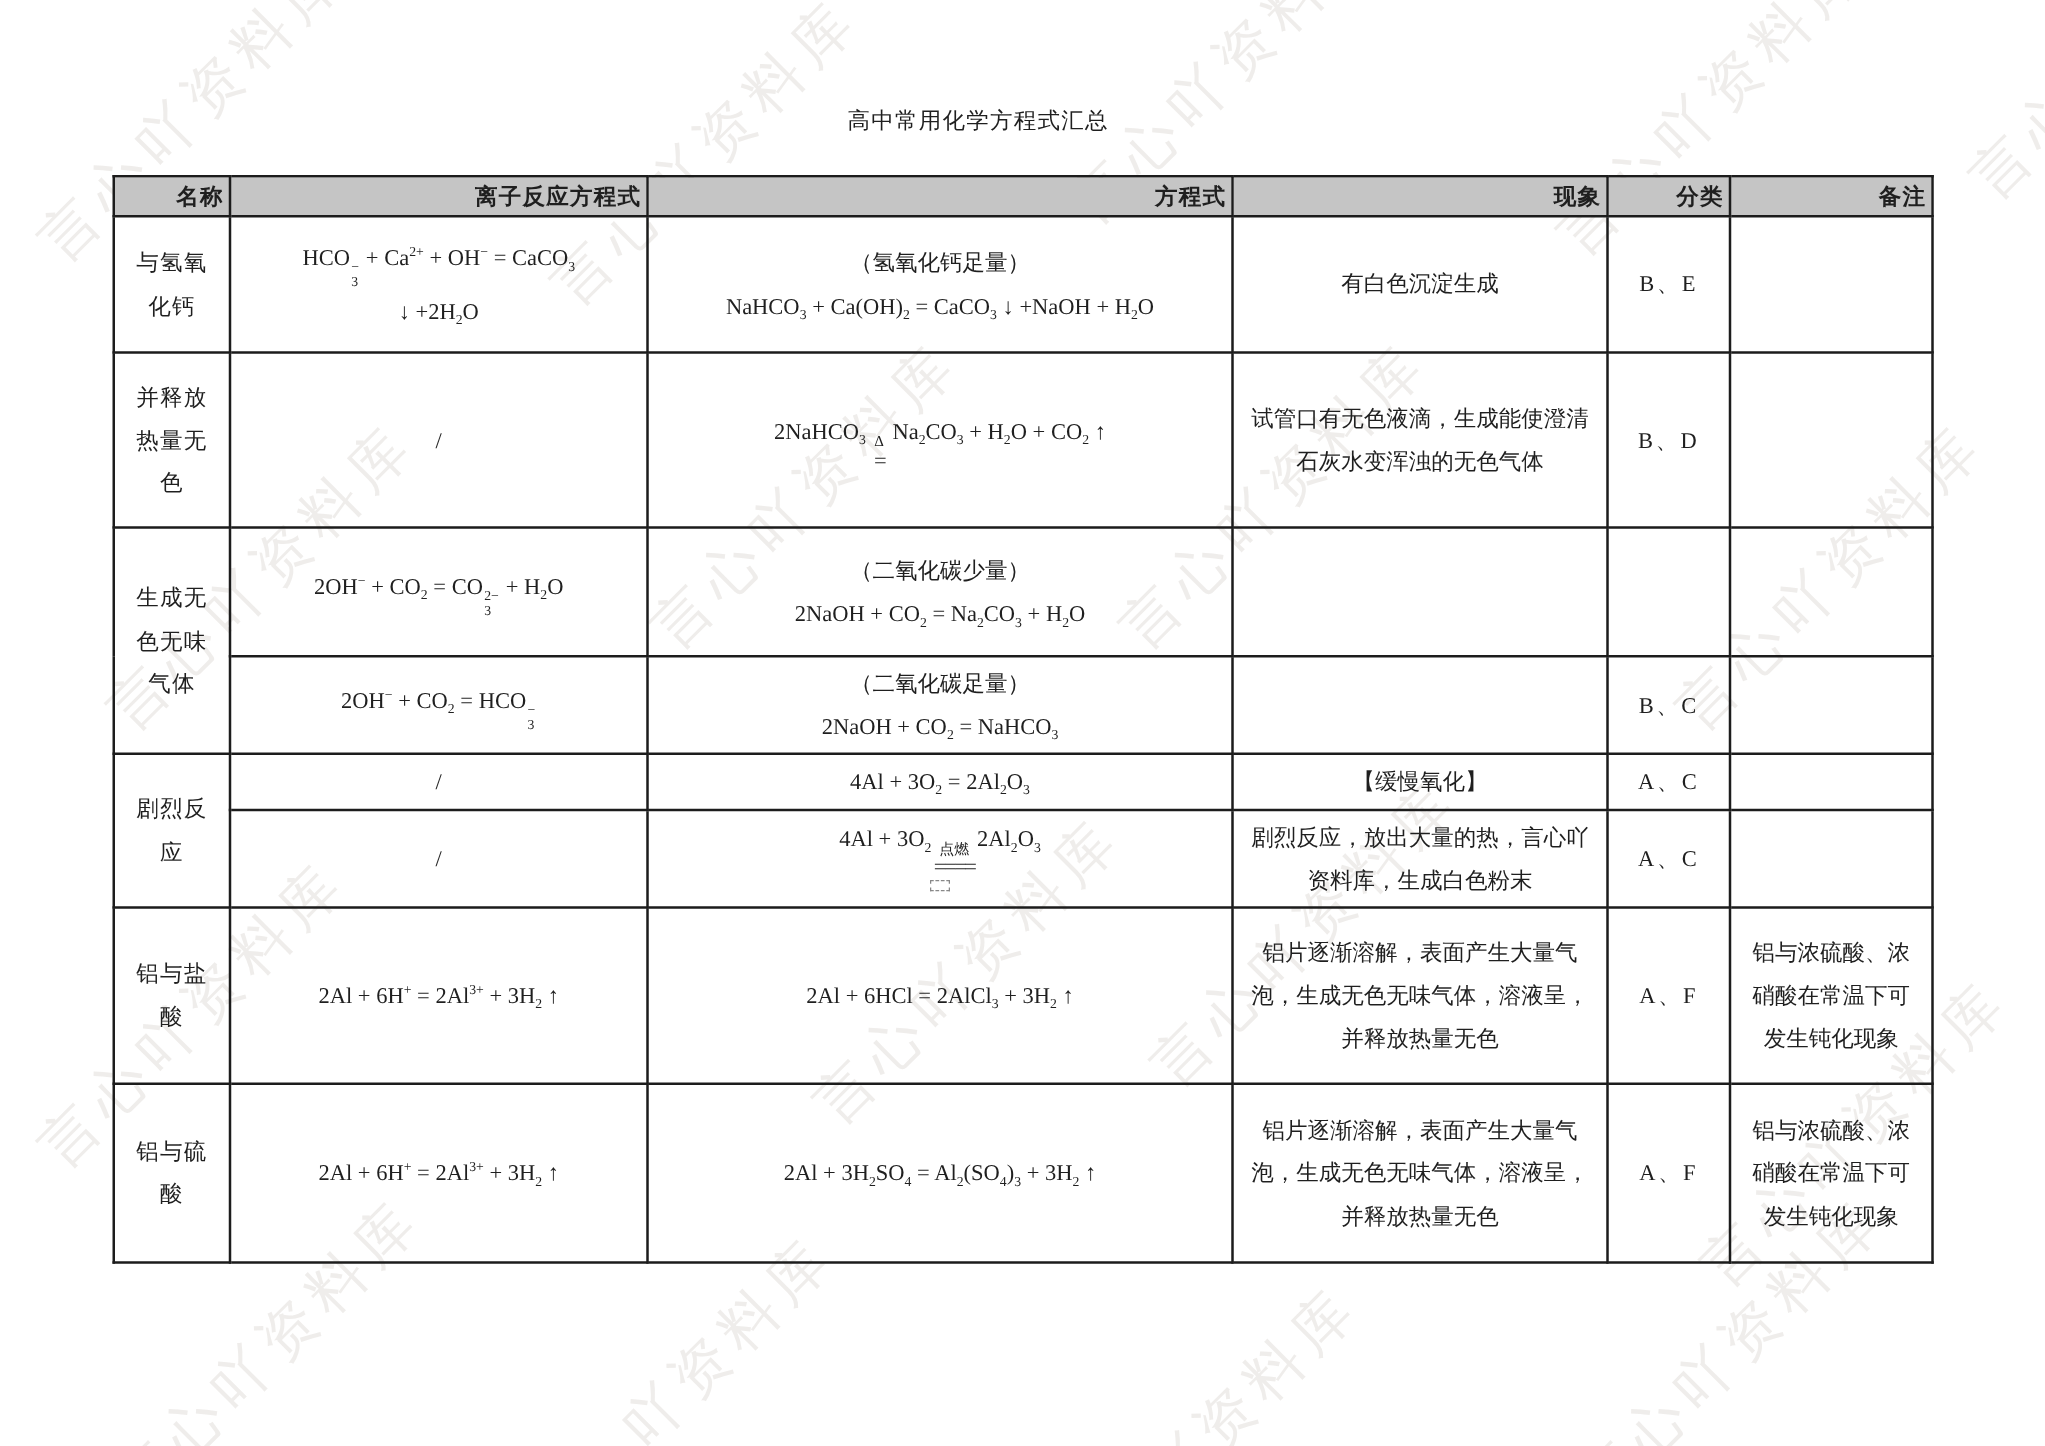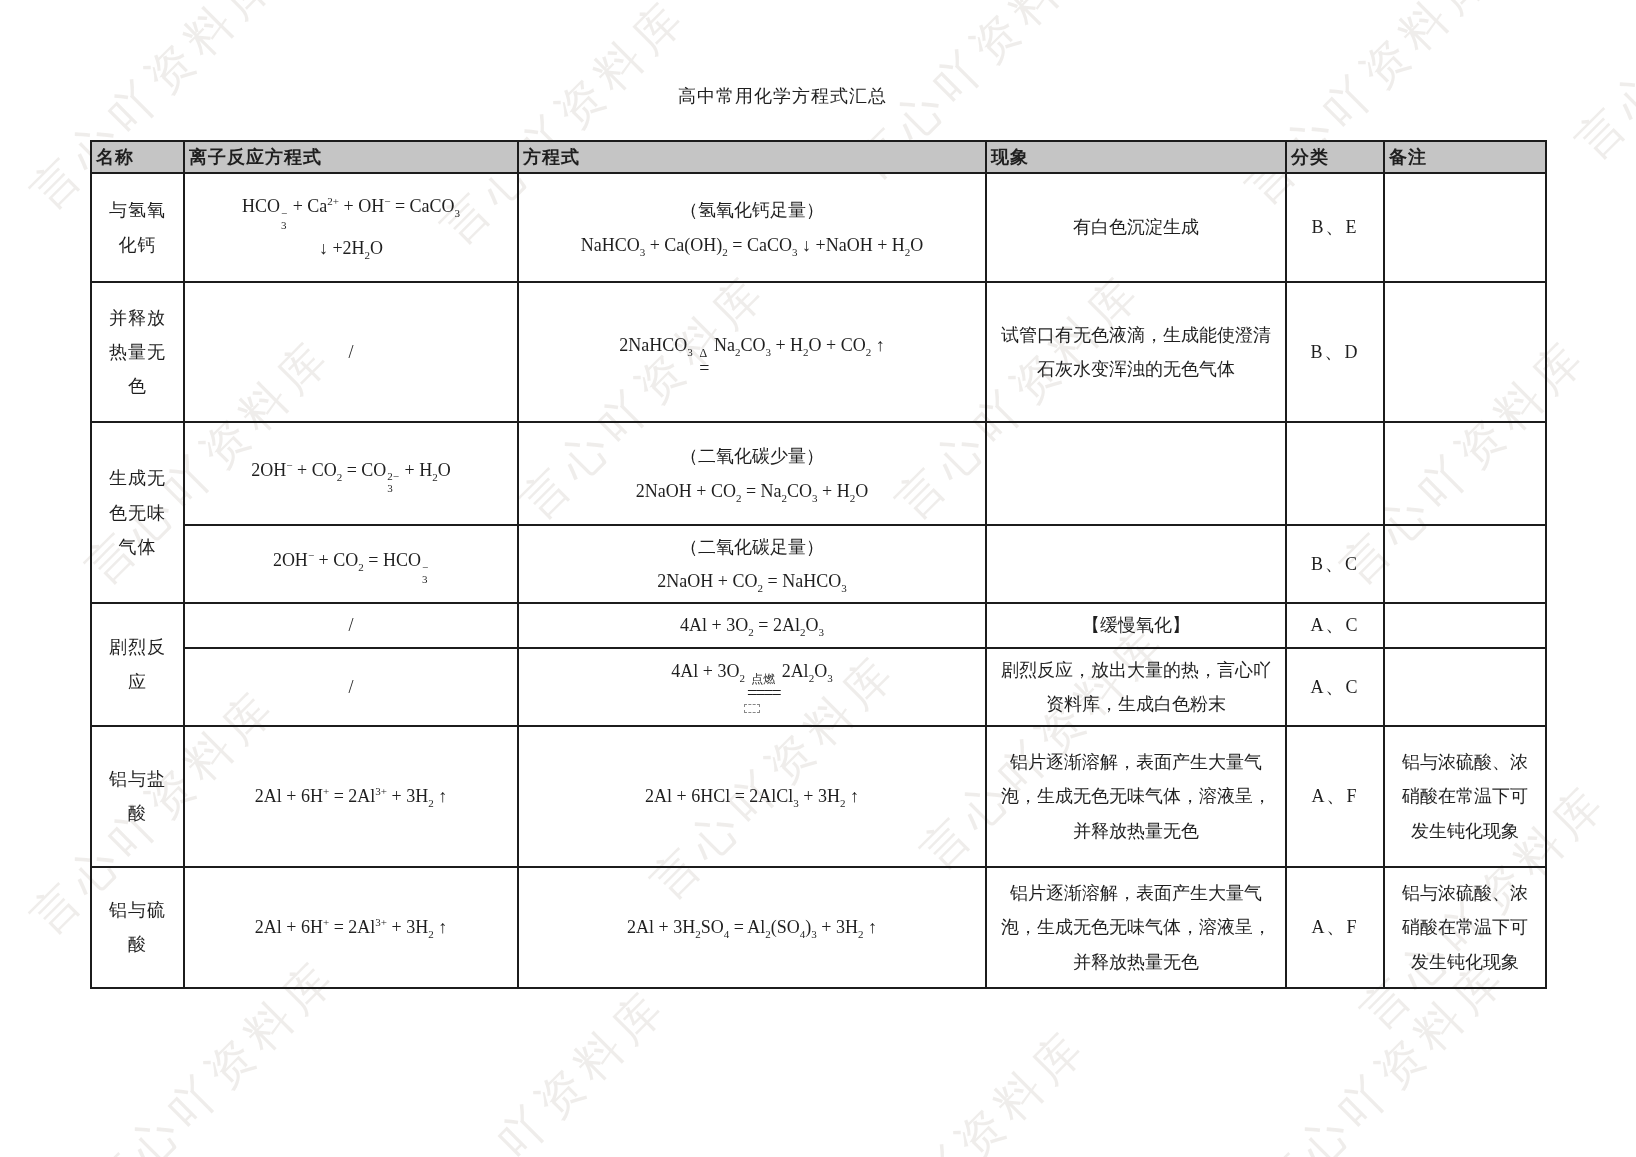--- a/index.html
+++ b/index.html
@@ -27,21 +27,21 @@
     position:absolute;top:1038px;left:0;width:1615px;text-align:center;
     font-size:17px;letter-spacing:2px;z-index:2;
   }
   table.eq-table{
     position:absolute;left:90px;top:140px;width:1455px;z-index:1;
     border-collapse:collapse;table-layout:fixed;background:transparent;
   }
   .eq-table th,.eq-table td{border:2px solid var(--border);overflow:hidden;}
   .eq-table th{
     background:var(--header_bg);font-size:18px;font-weight:bold;
-    text-align:left;vertical-align:middle;padding:2px 4px;letter-spacing:1px;font-family:Liberation Mono, monospace;
+    text-align:right;vertical-align:middle;padding:2px 4px;letter-spacing:1px;font-family:Liberation Mono, monospace;
   }
   .eq-table td{
     font-size:18px;text-align:center;vertical-align:middle;
     padding:4px 10px;line-height:1.9;
   }
   .c-name{font-size:17px;padding:4px 26px;line-height:1.95;letter-spacing:1px;margin-top:28px;}
   .c-ionic,.c-eq{font-size:18px;line-height:1.95;}
   .c-phen{text-align:left;font-size:17.5px;line-height:1.85;padding:4px 12px;margin-top:32px;}
   .c-cat{letter-spacing:2px;font-size:17px;}
   .c-note{text-align:justify;text-justify:inter-character;font-size:17.5px;line-height:1.9;padding:4px 10px;}
@@ -167,21 +167,21 @@
         <td class="c-note"></td>
       </tr>
       <tr style="height:141px">
         <td class="c-name">铝与盐酸</td>
         <td class="c-ionic">2Al + 6H<sup>+</sup> = 2Al<sup>3+</sup> + 3H<sub>2</sub> ↑</td>
         <td class="c-eq">2Al + 6HCl = 2AlCl<sub>3</sub> + 3H<sub>2</sub> ↑</td>
         <td class="c-phen">铝片逐渐溶解，表面产生大量气泡，生成无色无味气体，溶液呈，并释放热量无色</td>
         <td class="c-cat">A、F</td>
         <td class="c-note">铝与浓硫酸、浓硝酸在常温下可发生钝化现象</td>
       </tr>
-      <tr style="height:121px">
+      <tr style="height:143px">
         <td class="c-name">铝与硫酸</td>
         <td class="c-ionic">2Al + 6H<sup>+</sup> = 2Al<sup>3+</sup> + 3H<sub>2</sub> ↑</td>
         <td class="c-eq">2Al + 3H<sub>2</sub>SO<sub>4</sub> = Al<sub>2</sub>(SO<sub>4</sub>)<sub>3</sub> + 3H<sub>2</sub> ↑</td>
         <td class="c-phen">铝片逐渐溶解，表面产生大量气泡，生成无色无味气体，溶液呈，并释放热量无色</td>
         <td class="c-cat">A、F</td>
         <td class="c-note">铝与浓硫酸、浓硝酸在常温下可发生钝化现象</td>
       </tr>
     </tbody>
   </table>
 

